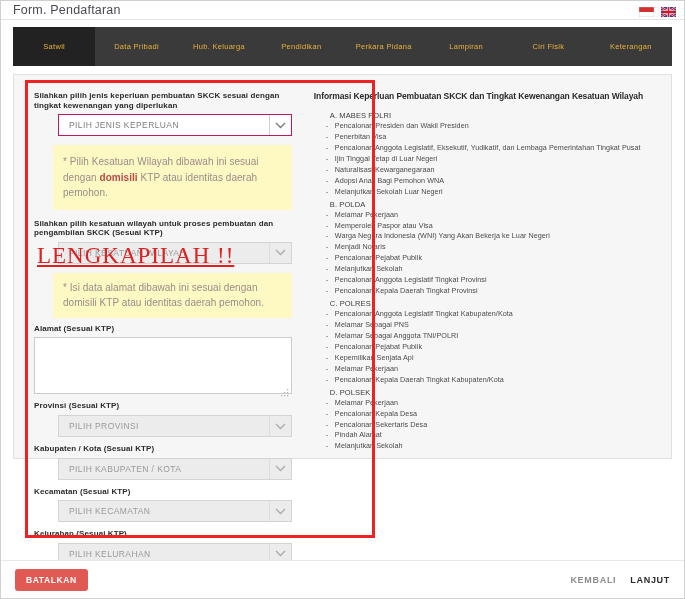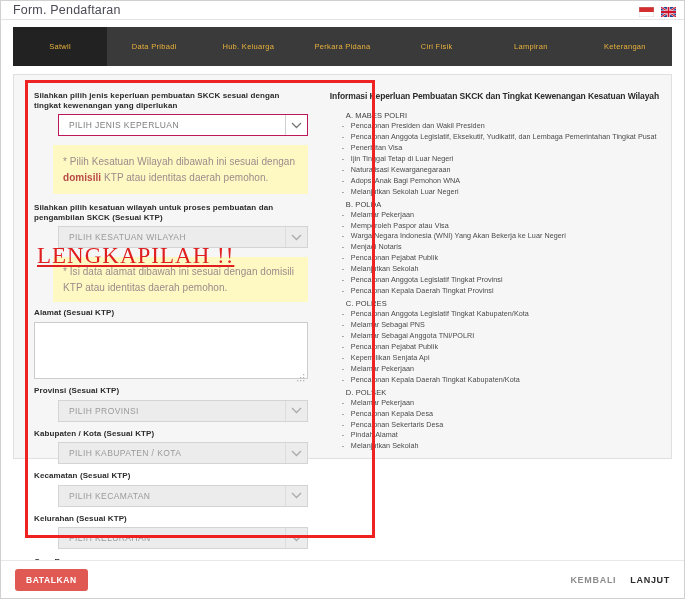--- a/index.html
+++ b/index.html
@@ -71,21 +71,21 @@
   
   .bodywrap {
     padding: 8px 12px 0 12px;
   }
   .panel {
     border: 1px solid #e0e0e0;
     background: #f6f6f6;
     height: 385px;
     display: flex;
     position: relative;
-    padding: 10px 8px 8px 8px;
+    padding: 10px 24px 8px 8px;
     justify-content: center;
   }
   .col-left {
     width: 352px;
     padding: 6px 10px 6px 12px;
     position: relative;
   }
   .col-right {
     flex: 1;
     padding: 6px 4px 6px 12px;
@@ -322,27 +322,30 @@
       <div class="tab active">
           <span>Satwil</span>
         </div>
       <div class="tab">
           <span>Data Pribadi</span>
         </div>
       <div class="tab">
           <span>Hub. Keluarga</span>
         </div>
       <div class="tab">
+          <span>Pendidikan</span>
+        </div>
+      <div class="tab">
           <span>Perkara Pidana</span>
         </div>
       <div class="tab">
+          <span>Lampiran</span>
+        </div>
+      <div class="tab">
           <span>Ciri Fisik</span>
-        </div>
-      <div class="tab">
-          <span>Lampiran</span>
         </div>
       <div class="tab">
           <span>Keterangan</span>
         </div>
     </div>
   </div>
 
   <div class="bodywrap">
     <div class="panel">
 
@@ -460,22 +463,22 @@
 
       </div>
 
       <div class="col-right">
         <div class="info-title">Informasi Keperluan Pembuatan SKCK dan Tingkat Kewenangan Kesatuan Wilayah</div>
 
         <div>
           <div class="info-group-head">A. MABES POLRI</div>
           <ul class="info-list">
             <li>Pencalonan Presiden dan Wakil Presiden</li>
+            <li>Penerbitan Visa</li>
             <li>Pencalonan Anggota Legislatif, Eksekutif, Yudikatif, dan Lembaga Pemerintahan Tingkat Pusat</li>
-            <li>Penerbitan Visa</li>
             <li>Ijin Tinggal Tetap di Luar Negeri</li>
             <li>Naturalisasi Kewarganegaraan</li>
             <li>Adopsi Anak Bagi Pemohon WNA</li>
             <li>Melanjutkan Sekolah Luar Negeri</li>
           </ul>
         </div>
 
         <div>
           <div class="info-group-head">B. POLDA</div>
           <ul class="info-list">

